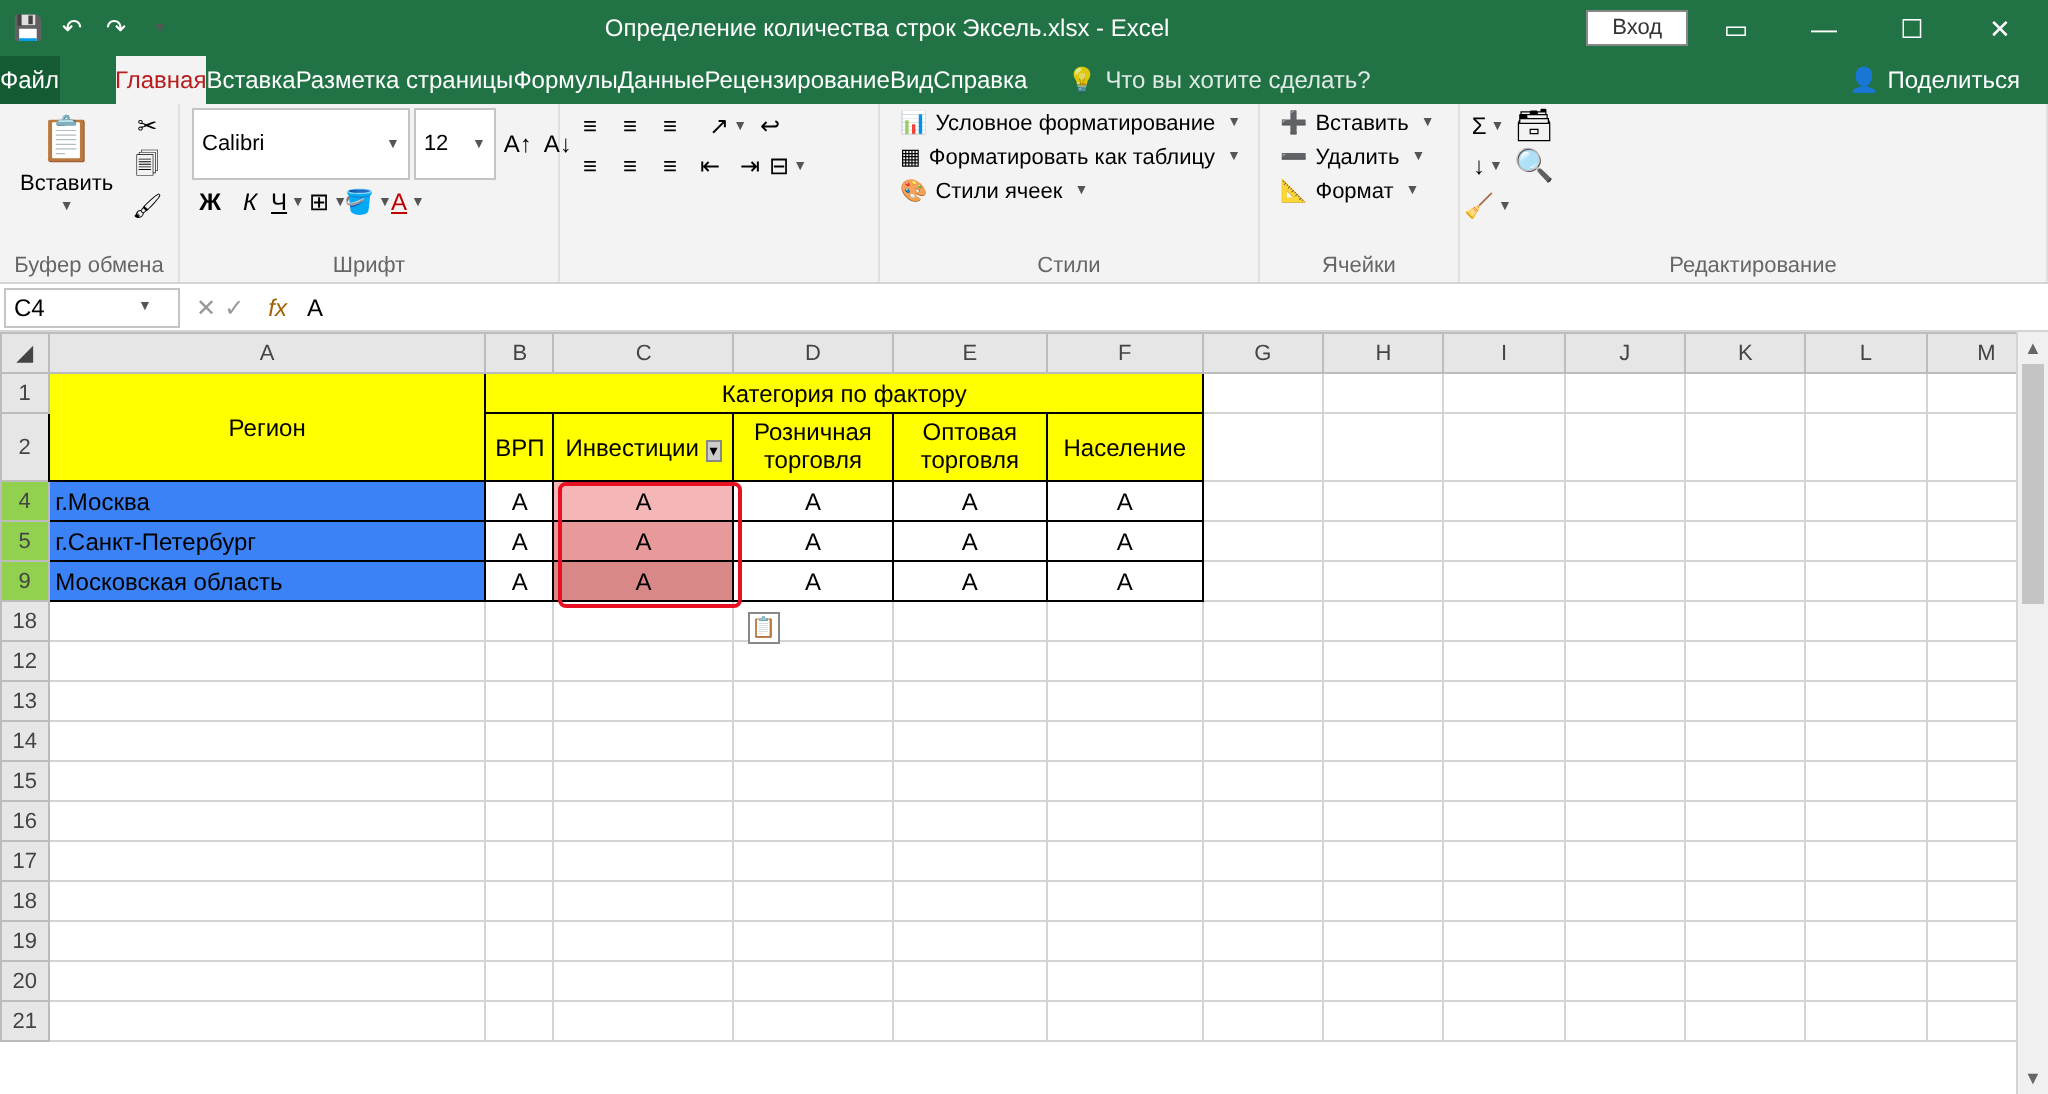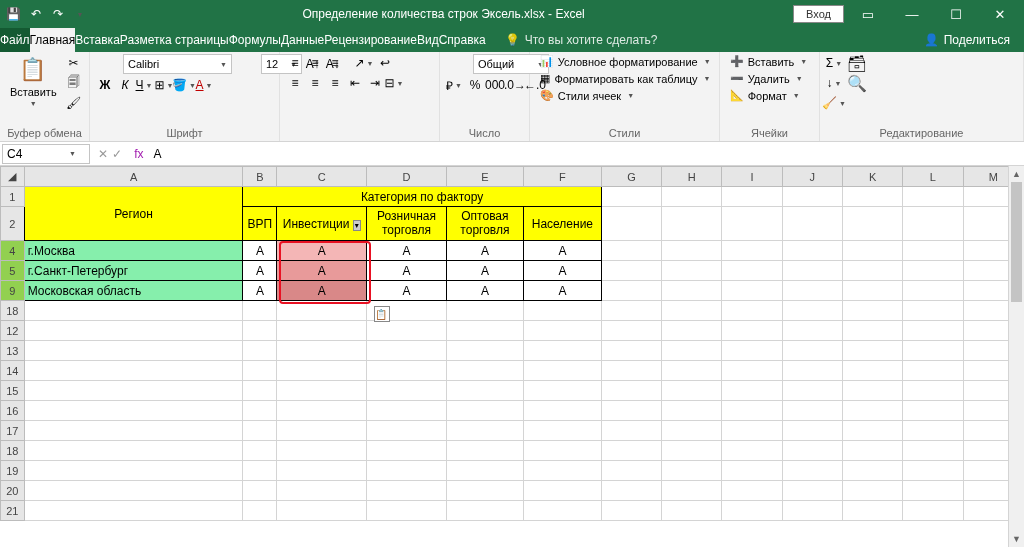--- a/index.html
+++ b/index.html
@@ -10,58 +10,58 @@
 .titlebar .qat { display: flex; gap: 2px; padding: 0 4px; }
 .titlebar .qat .q { width: 20px; height: 20px; display: flex; align-items: center; justify-content: center; cursor: pointer; }
 .titlebar .title { flex: 1; text-align: center; }
 .titlebar .right { display: flex; align-items: center; gap: 4px; padding-right: 4px; }
 .titlebar .login-btn { background: #fff; color: #333; padding: 2px 12px; font-size: 11px; border: 1px solid #888; cursor: pointer; text-align: center; }
 .titlebar .wbtn { width: 40px; height: 28px; display: flex; align-items: center; justify-content: center; cursor: pointer; font-size: 13px; }
 
 
 .tabs { background: #217346; color: #fff; height: 24px; display: flex; align-items: stretch; font-size: 12px; }
 .tab { padding: 4px 0; cursor: pointer; display: flex; align-items: center; }
-.tab.active { background: #f3f3f3; color: #000000; }
+.tab.active { background: #f3f3f3; color: #b91c1c; margin-left: 28px; }
 .tab.file { background: #145a32; color: #fff; }
 .tell-me { margin-left: 20px; display: flex; align-items: center; gap: 4px; opacity: 0.85; }
 .share { margin-left: auto; padding: 4px 14px; display: flex; align-items: center; gap: 4px; }
 
 
 .ribbon { background: #f3f3f3; border-bottom: 1px solid #d4d4d4; height: 90px; display: flex; font-size: 11px; }
 .group { border-right: 1px solid #e1e1e1; display: flex; flex-direction: column; padding: 2px 6px 0 6px; }
 .group-body { flex: 1; display: flex; align-items: flex-start; gap: 4px; }
 .group-label { text-align: center; color: #666; font-size: 11px; padding: 2px 0; position: relative; }
 .bigbtn { display: flex; flex-direction: column; align-items: center; gap: 2px; padding: 2px 4px; cursor: pointer; }
 .bigbtn .ico { width: 28px; height: 28px; display: flex; align-items: center; justify-content: center; font-size: 22px; }
 .minicol { display: flex; flex-direction: column; gap: 2px; justify-content: center; }
 .minibtn { width: 18px; height: 18px; display: flex; align-items: center; justify-content: center; cursor: pointer; font-size: 12px; border: 1px solid transparent; }
 .minirow { display: flex; gap: 2px; align-items: center; }
-.combo { border: 1px solid #c4c4c4; background: #fff; height: 20px; display: flex; align-items: center; padding: 0 2px 0 4px; cursor: pointer; margin-left: 27px; }
+.combo { border: 1px solid #c4c4c4; background: #fff; height: 36px; display: flex; align-items: center; padding: 0 2px 0 4px; cursor: pointer; }
 .combo input { border: none; outline: none; font-size: 11px; }
 .tri { font-size: 7px; color: #555; padding: 0 2px; }
 .stack { display: flex; flex-direction: column; gap: 2px; }
 .ribbtn { display: flex; align-items: center; gap: 4px; padding: 1px 4px; cursor: pointer; white-space: nowrap; }
 
 
 .formula-bar { display: flex; align-items: center; height: 24px; border-bottom: 1px solid #d4d4d4; font-size: 12px; background: #fff; }
 .name-box { width: 88px; border: 1px solid #c4c4c4; margin: 2px; display: flex; align-items: center; height: 20px; }
 .name-box input { width: 64px; border: none; outline: none; padding: 0 4px; font-size: 12px; }
 .fx-btns { display: flex; gap: 4px; padding: 0 6px; color: #999; }
-.fx-label { padding: 0 6px; color: #a21caf; }
+.fx-label { font-style: italic; padding: 0 6px; color: #a16207; }
 .fx-input { flex: 1; border: none; outline: none; padding: 0 4px; font-size: 12px; }
 
 
 .grid-wrap { position: relative; height: 381px; overflow: hidden; }
 table.grid { border-collapse: collapse; table-layout: fixed; }
 .colhead th, .rowhead { background: #e6e6e6; border: 1px solid #bcbcbc; font-weight: normal; font-size: 11px; color: #444; text-align: center; height: 20px; }
 .rowhead { width: 24px; }
 .cell { border: 1px solid #d4d4d4; height: 20px; padding: 0 3px; font-size: 12px; text-align: left; background: #fff; overflow: hidden; white-space: nowrap; }
 .cell.center { text-align: center; }
 .yellow { background: #ffff00; font-weight: normal; border: 1px solid #000 !important; }
-.green { background: #86efac; border: 1px solid #000 !important; }
+.green { background: #3b82f6; border: 1px solid #000 !important; }
 .lime { background: #92d050; }
 .tbl-border { border: 1px solid #000 !important; }
 .sel-red { background: #f4b6b6; }
 .sel-outline { position: absolute; border: 2px solid #e81123; border-radius: 4px; pointer-events: none; }
 .filter-ico { font-size: 8px; background: #ccc; padding: 0 1px; border: 1px solid #888; }
 .paste-ico { position: absolute; width: 16px; height: 16px; border: 1px solid #888; background: #fff; display: flex; align-items: center; justify-content: center; font-size: 10px; cursor: pointer; }
 
 
 .vscroll { position: absolute; right: 0; top: 0; bottom: 0; width: 16px; background: #f0f0f0; border-left: 1px solid #d4d4d4; }
 .vscroll .arrow { height: 16px; display: flex; align-items: center; justify-content: center; font-size: 9px; color: #666; cursor: pointer; }
@@ -171,36 +171,20 @@
         <div class="minibtn">≡</div>
         <div class="minibtn">≡</div>
         <div class="minibtn">≡</div>
         <div class="minibtn">⇤</div>
         <div class="minibtn">⇥</div>
         <div class="minibtn">⊟<span class="tri">▼</span></div>
       </div>
     </div>
   </div>
 
-  <div class="group" style="width:90px">
-    <div class="group-body stack">
-      <div class="combo" style="width:76px">
-          <span>Общий</span>
-          <span class="tri" style="margin-left:auto">▼</span>
-        </div>
-      <div class="minirow">
-        <div class="minibtn">₽<span class="tri">▼</span></div>
-        <div class="minibtn">%</div>
-        <div class="minibtn">000</div>
-        <div class="minibtn">.0→</div>
-        <div class="minibtn">←.0</div>
-      </div>
-    </div>
-    <div class="group-label">Число</div>
-  </div>
 
   <div class="group" style="width:190px">
     <div class="group-body stack">
       <div class="ribbtn">📊 <span>Условное форматирование</span><span class="tri">▼</span></div>
       <div class="ribbtn">▦ <span>Форматировать как таблицу</span><span class="tri">▼</span></div>
       <div class="ribbtn">🎨 <span>Стили ячеек</span><span class="tri">▼</span></div>
     </div>
     <div class="group-label">Стили</div>
   </div>
 

